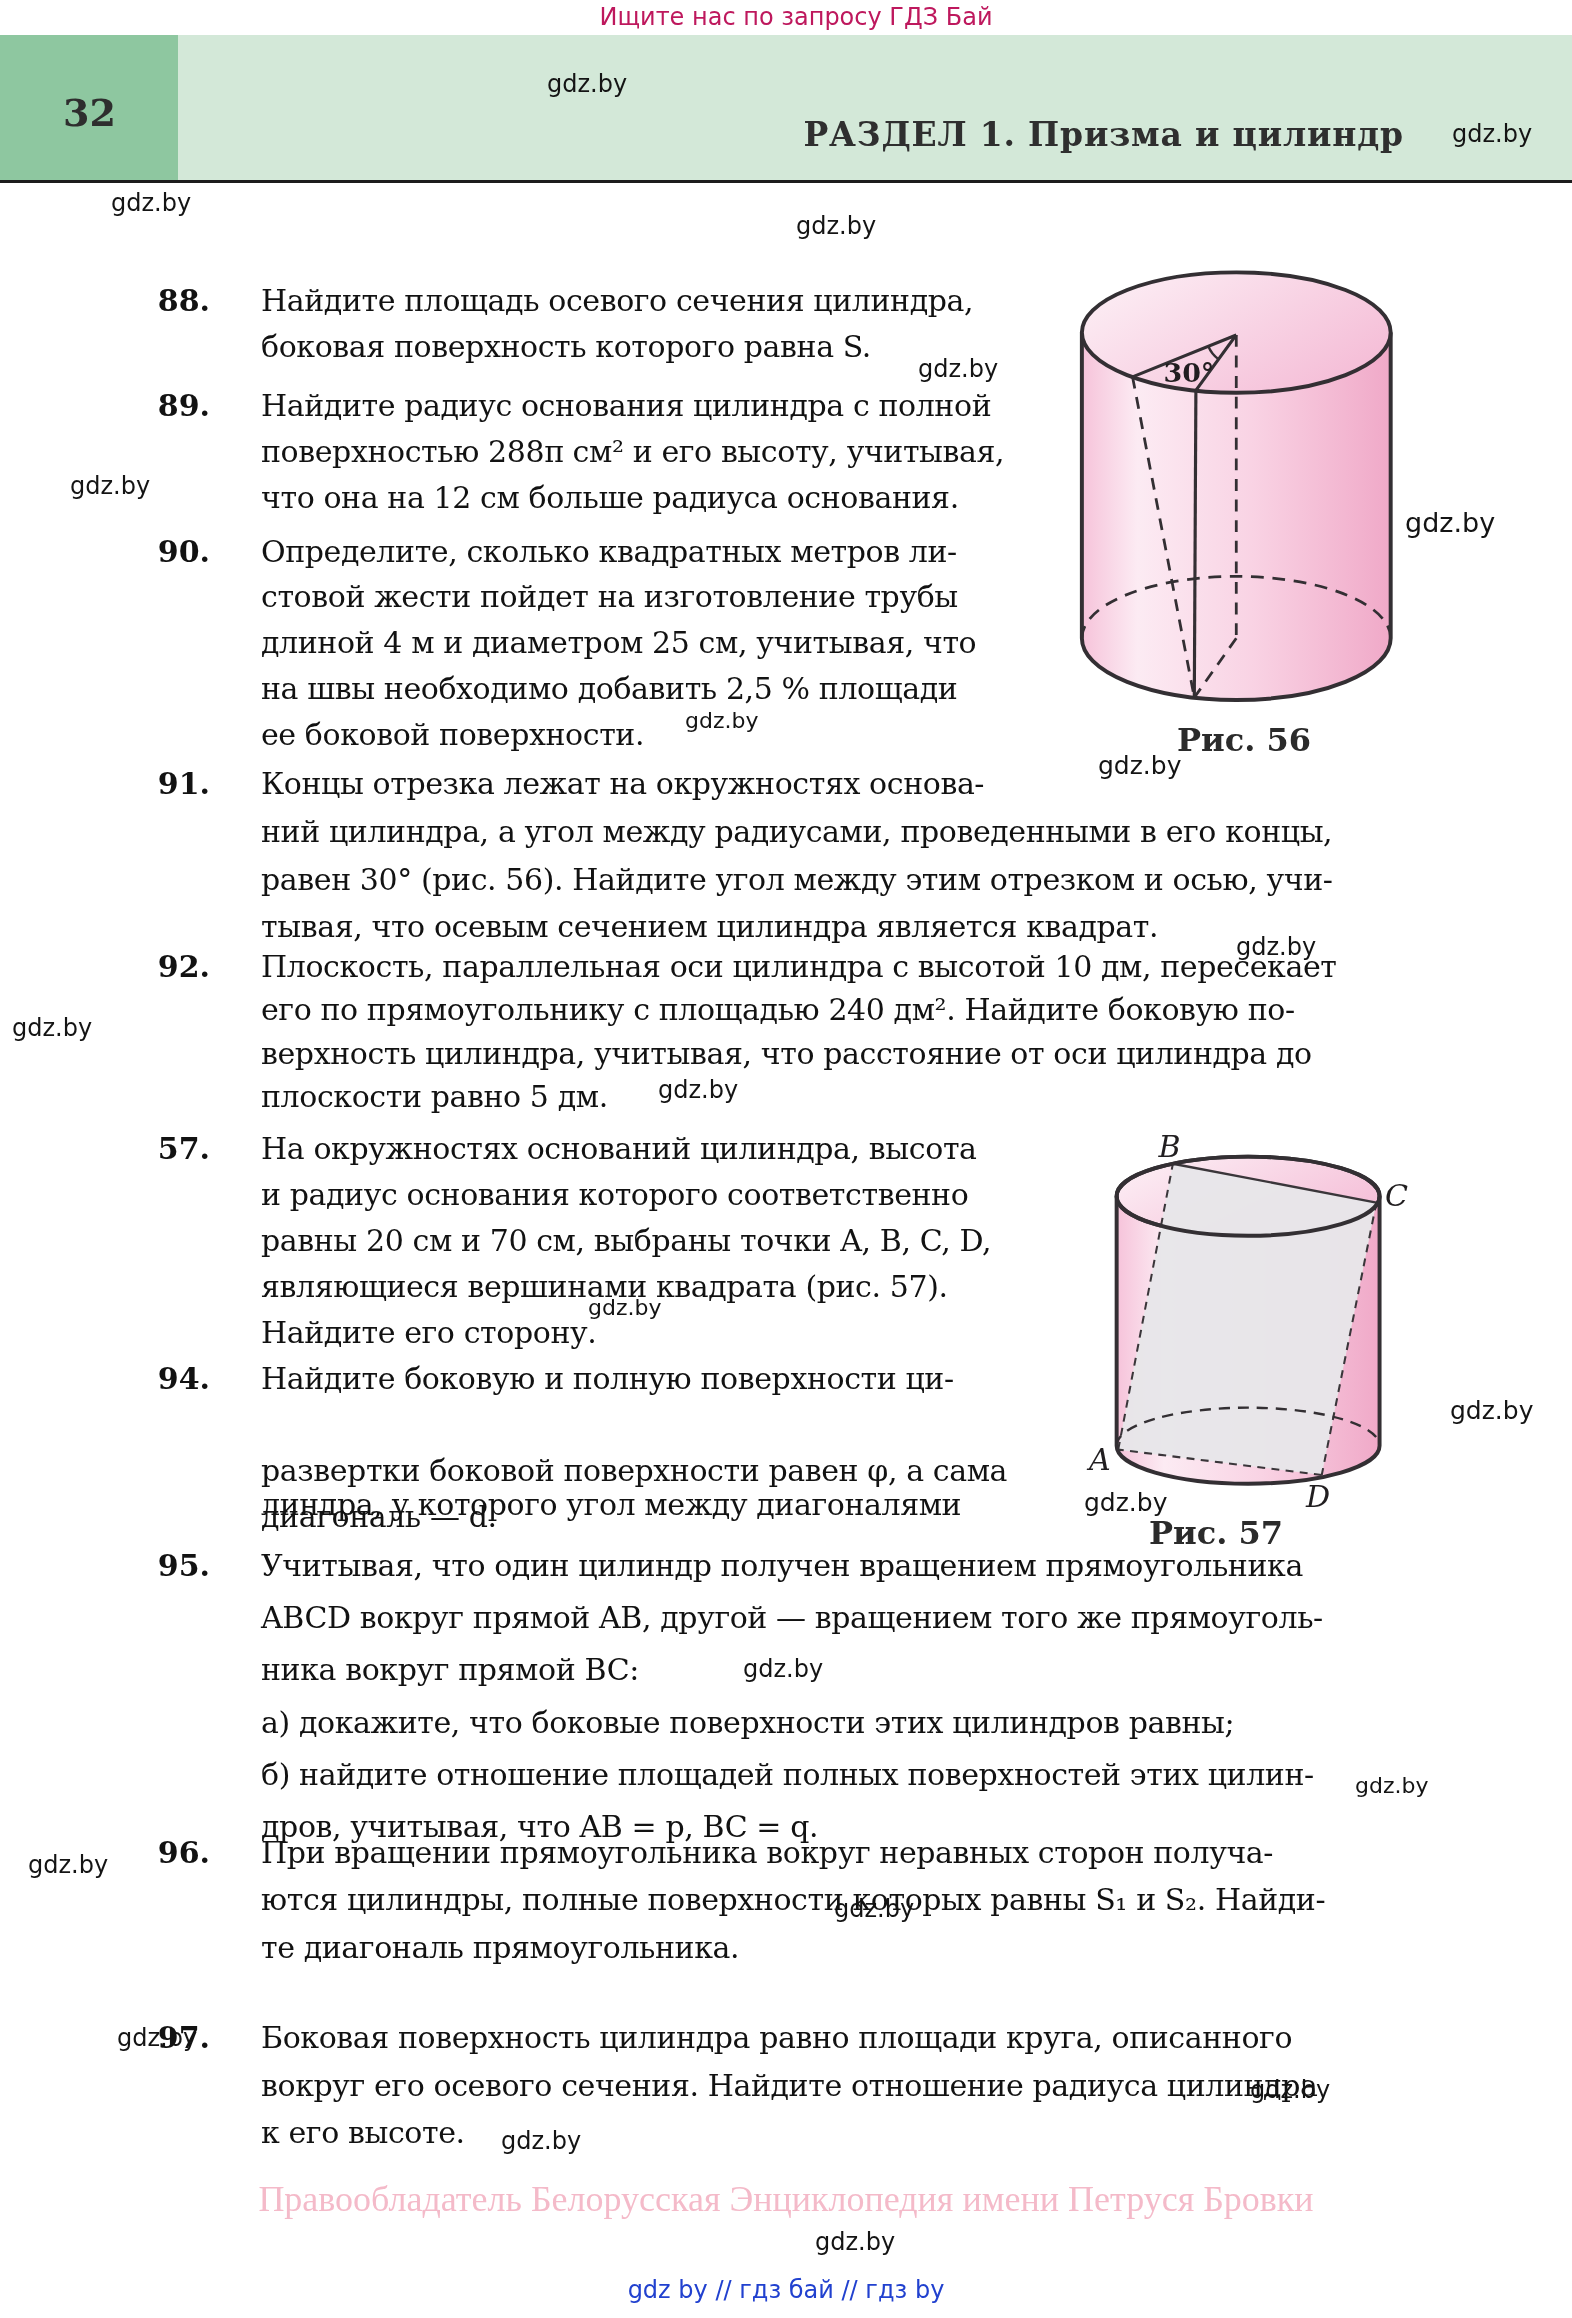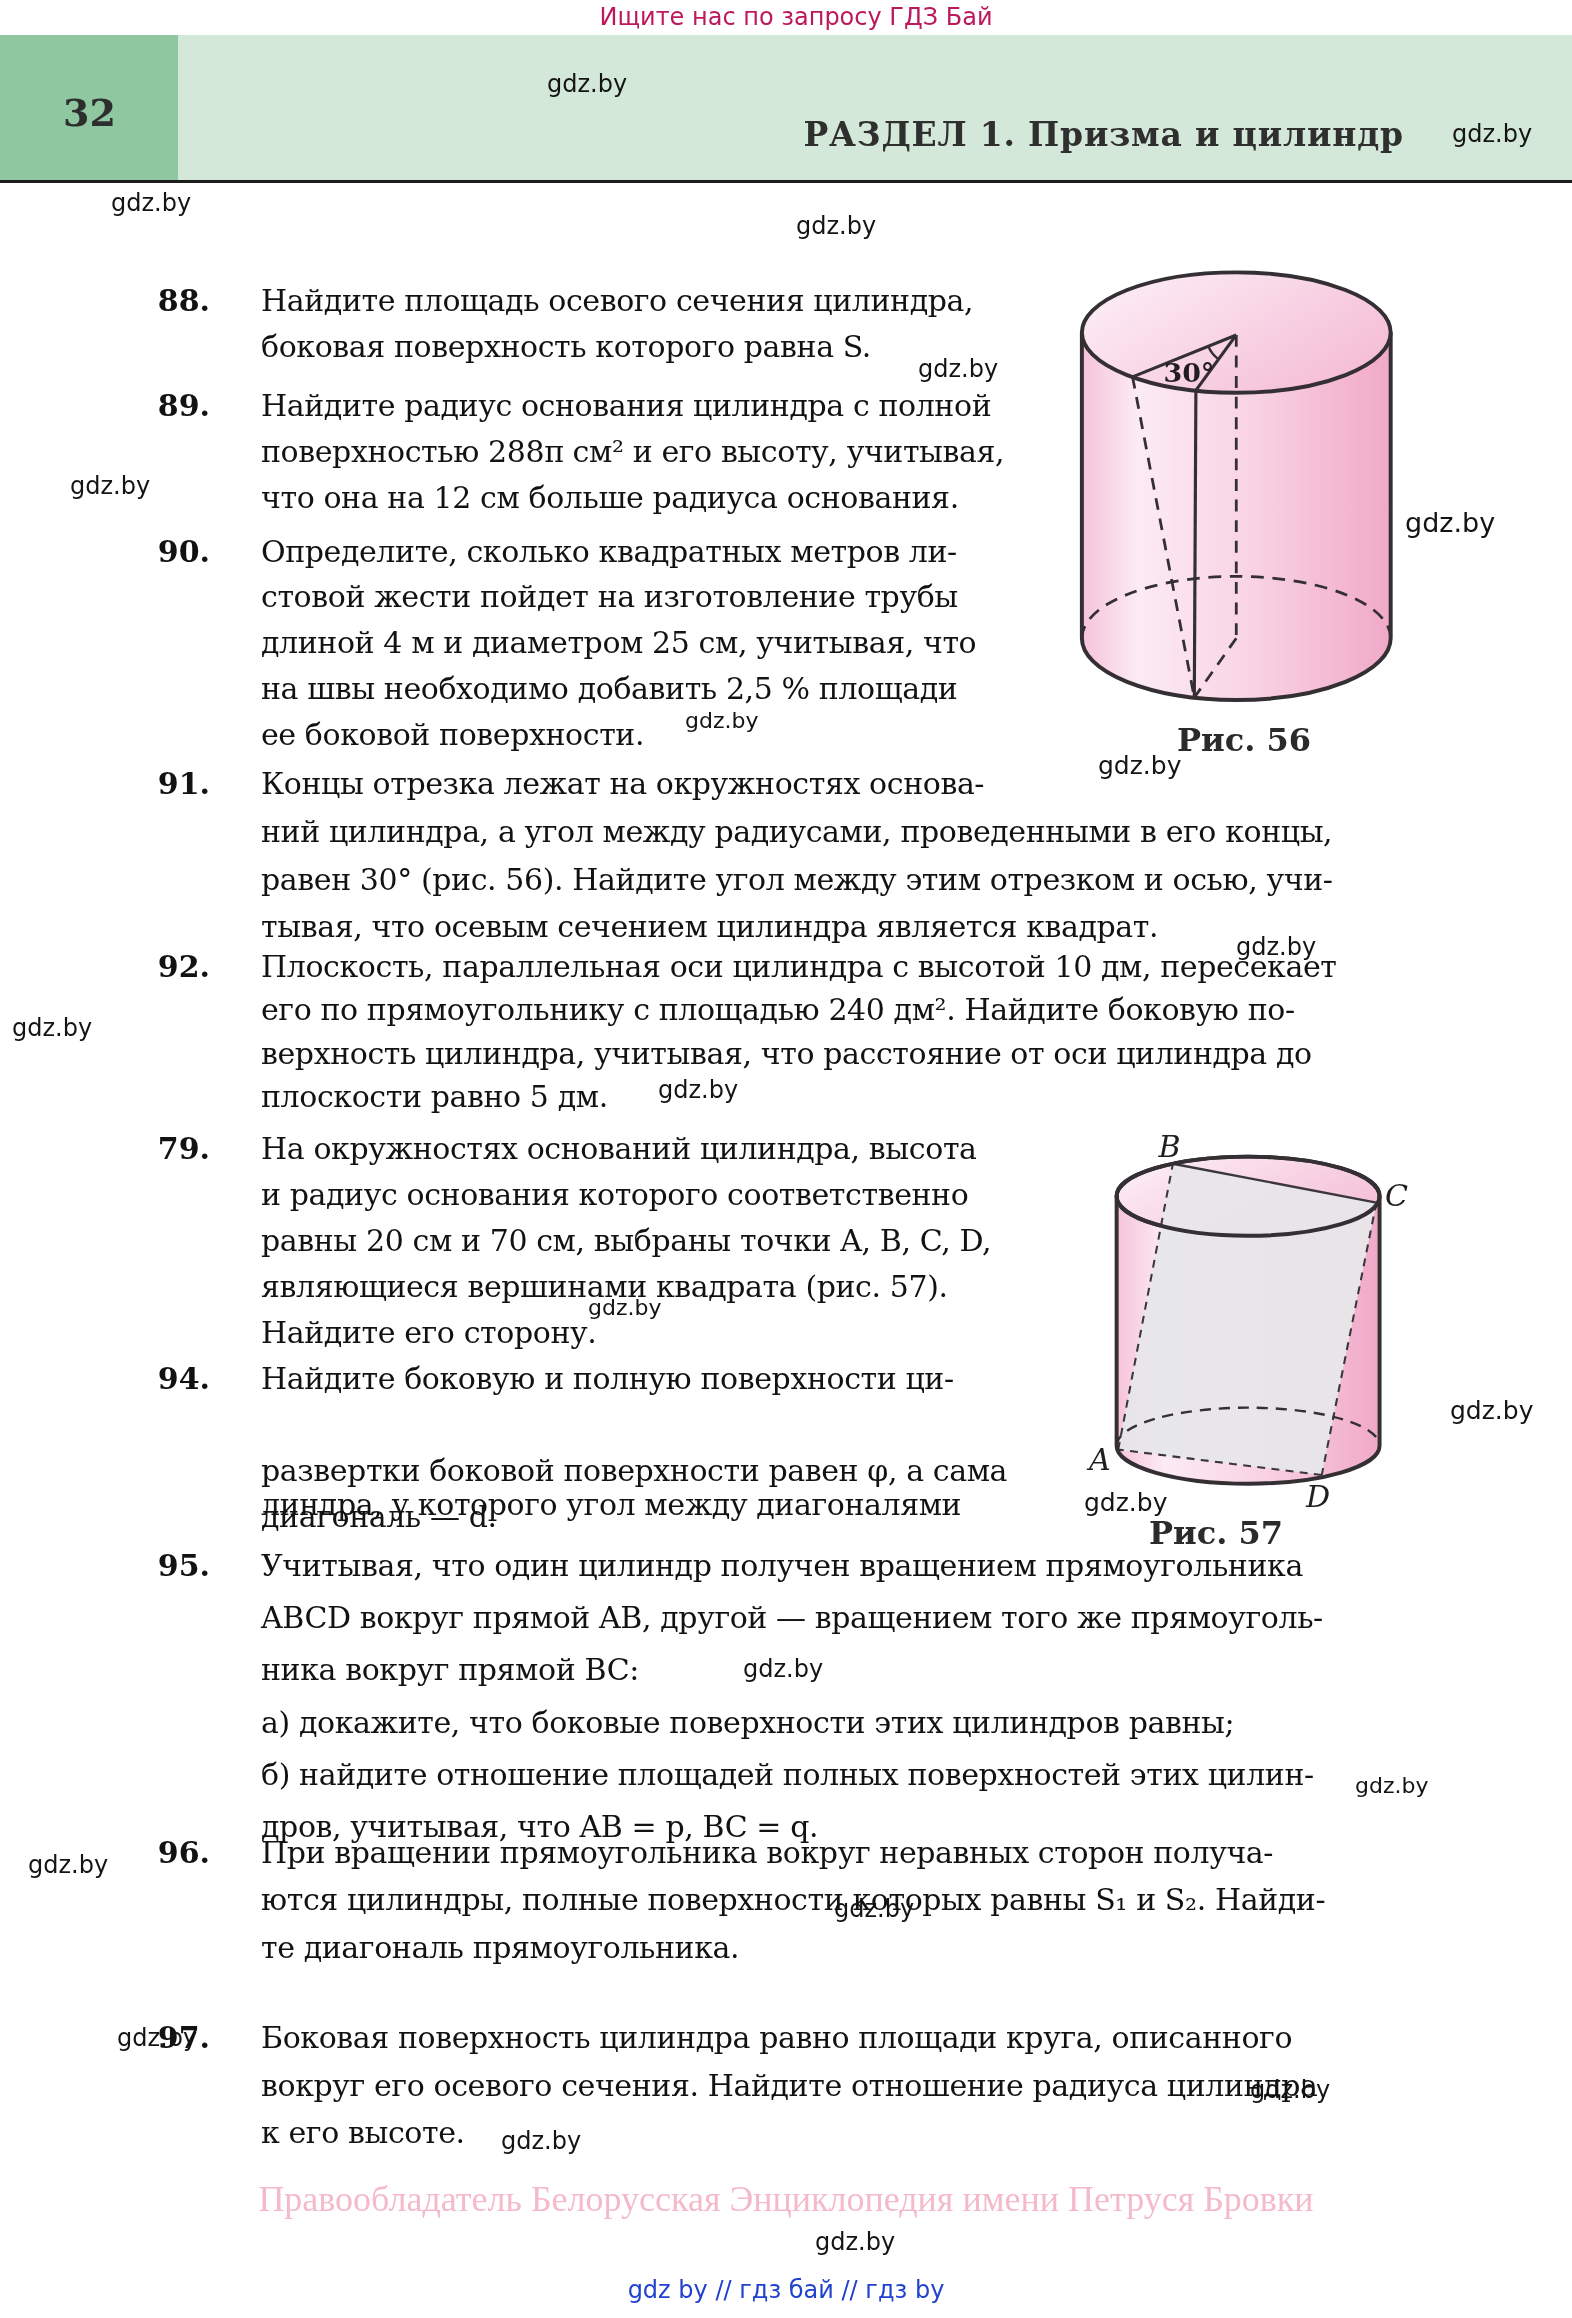--- a/index.html
+++ b/index.html
@@ -88,21 +88,21 @@
   <div class="tl" style="top:813px">ний цилиндра, а угол между радиусами, проведенными в его концы,</div>
   <div class="tl" style="top:861px">равен 30° (рис. 56). Найдите угол между этим отрезком и осью, учи-</div>
   <div class="tl" style="top:908px">тывая, что осевым сечением цилиндра является квадрат.</div>
 
   <div class="pn" style="top:948px">92.</div>
   <div class="tl" style="top:948px">Плоскость, параллельная оси цилиндра с высотой 10 дм, пересекает</div>
   <div class="tl" style="top:991px">его по прямоугольнику с площадью 240 дм². Найдите боковую по-</div>
   <div class="tl" style="top:1035px">верхность цилиндра, учитывая, что расстояние от оси цилиндра до</div>
   <div class="tl" style="top:1078px">плоскости равно 5 дм.</div>
 
-  <div class="pn" style="top:1130px">79.</div>
+  <div class="pn" style="top:1130px">57.</div>
   <div class="tl" style="top:1130px">На окружностях оснований цилиндра, высота</div>
   <div class="tl" style="top:1176px">и радиус основания которого соответственно</div>
   <div class="tl" style="top:1222px">равны 20 см и 70 см, выбраны точки A, B, C, D,</div>
   <div class="tl" style="top:1268px">являющиеся вершинами квадрата (рис. 57).</div>
   <div class="tl" style="top:1314px">Найдите его сторону.</div>
 
   <div class="pn" style="top:1360px">94.</div>
   <div class="tl" style="top:1360px">Найдите боковую и полную поверхности ци-</div>
   <div class="tl" style="top:1486px">линдра, у которого угол между диагоналями</div>
   <div class="tl" style="top:1452px">развертки боковой поверхности равен φ, а сама</div>

